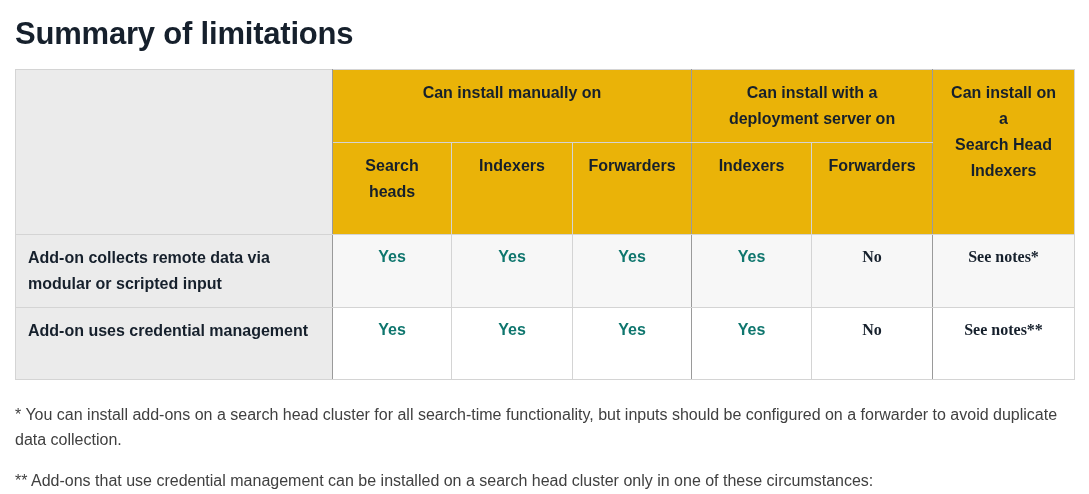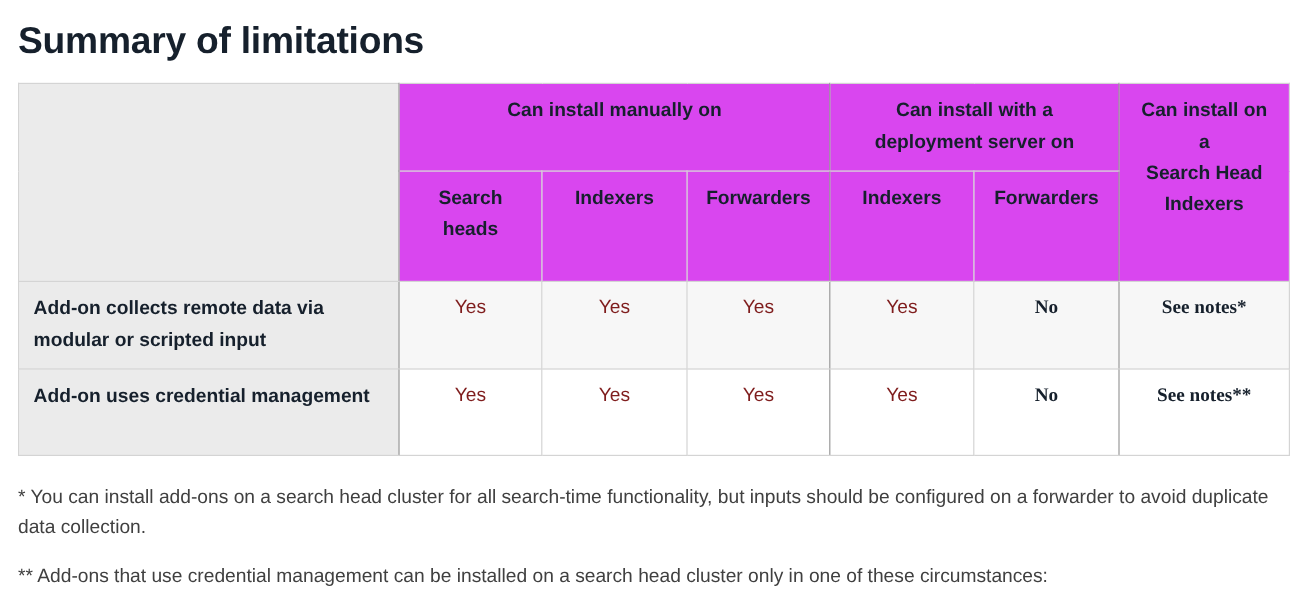--- a/index.html
+++ b/index.html
@@ -55,21 +55,21 @@
 
   .limits-table th,
   .limits-table td {
     border: 1px solid #d4d4d4;
     padding: 10px 12px;
     vertical-align: top;
   }
 
   
   .limits-table thead th {
-    background: #d946ef;
+    background: #eab308;
     color: #16202c;
     font-weight: 700;
     text-align: center;
     line-height: 26px;
   }
   .limits-table thead th.blank-corner {
     background: #ebebeb;
     border-right: 1px solid #9a9a9a;
   }
   .limits-table thead th.group-manual {
@@ -93,22 +93,22 @@
   .limits-table tbody th.row-label {
     background: #ebebeb;
     color: #16202c;
     font-weight: 700;
     text-align: left;
     line-height: 26px;
     border-right: 1px solid #9a9a9a;
   }
   .limits-table tbody td.val {
     text-align: center;
-    font-weight: 400;
-    color: #7f1d1d;
+    font-weight: 700;
+    color: #0f766e;
     line-height: 24px;
   }
   .limits-table tbody td.val.strong {
     font-weight: 700;
     color: #16202c;
     font-family: Liberation Serif, serif;
   }
   .limits-table tbody tr.row-odd td.val {
     background: #f7f7f7;
   }

